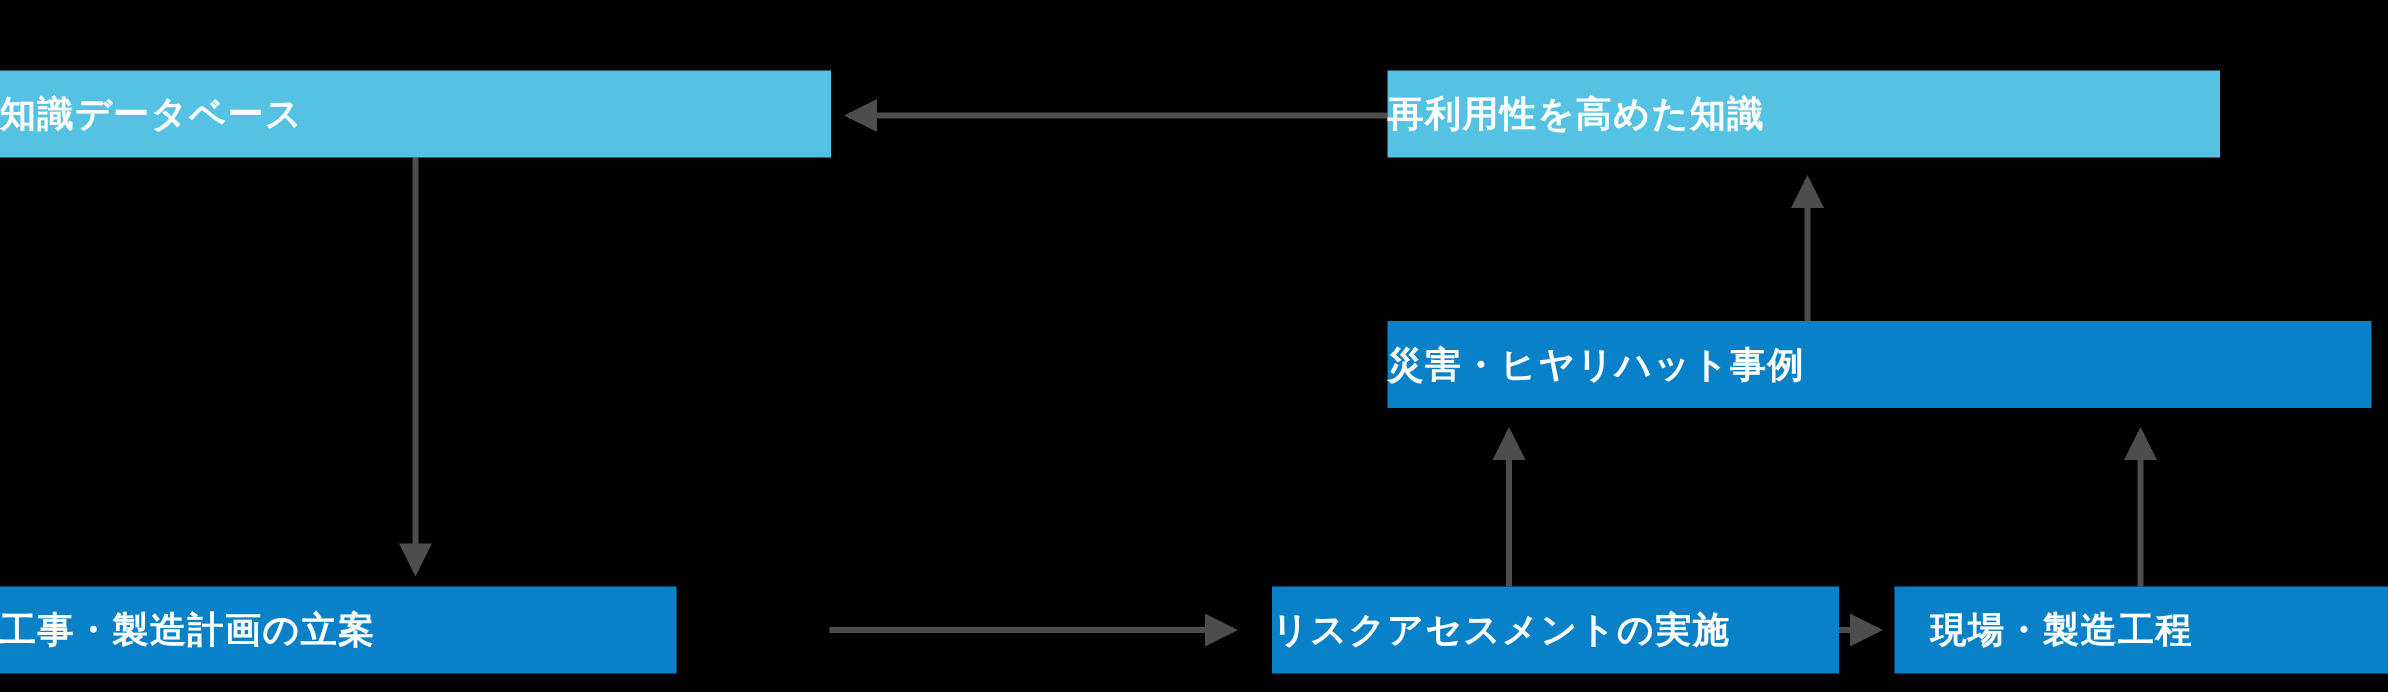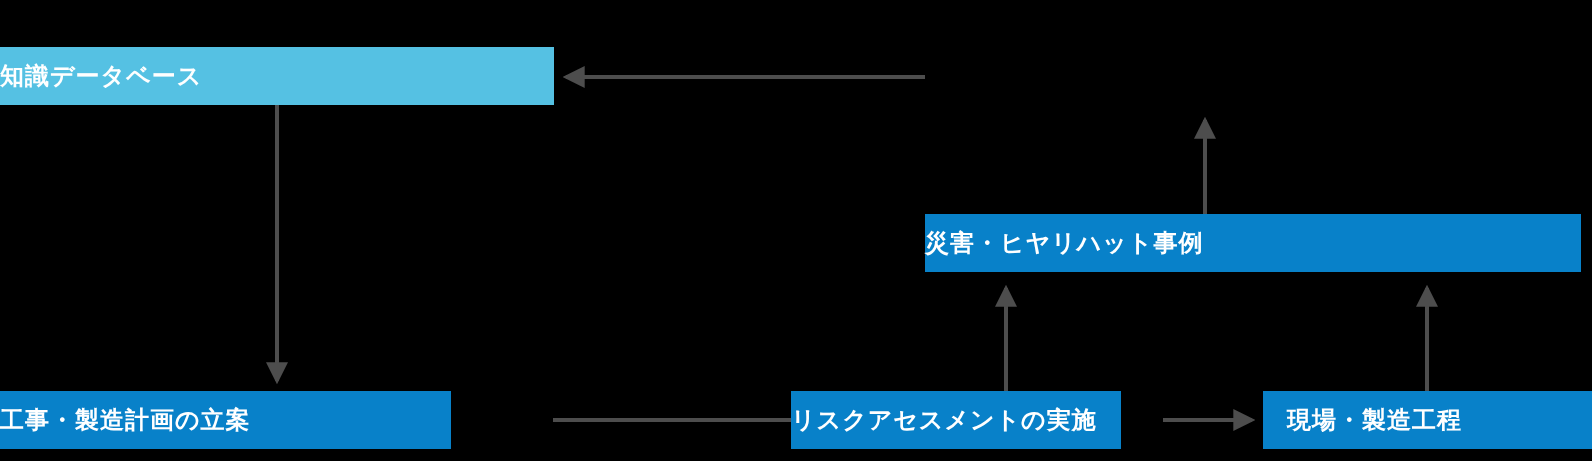--- a/index.html
+++ b/index.html
@@ -27,21 +27,21 @@
     letter-spacing:1px;
     box-sizing:border-box;
   }
   .node.light{background:var(--light-blue);}
   .node.dark{background:var(--dark-blue);}
 
   .n-knowledge-db{left:0;top:47px;width:554px;}
   .n-reusable-knowledge{left:925px;top:47px;width:555px;}
   .n-incident-cases{left:925px;top:214px;width:656px;}
   .n-construction-planning{left:0;top:391px;width:451px;}
-  .n-risk-assessment{left:791px;top:391px;width:330px;}
+  .n-risk-assessment{left:848px;top:391px;width:378px;}
   .n-site-process{left:1263px;top:391px;width:398px;padding-left:24px;}
 
   svg.arrows{position:absolute;left:0;top:0;width:1592px;height:461px;pointer-events:none;}
   svg.arrows line{stroke:var(--arrow-gray);stroke-width:4;}
 </style>
 </head>
 <body>
 
 <div class="canvas">
 
@@ -57,20 +57,23 @@
     <line x1="1006" y1="391" x2="1006" y2="288" marker-end="url(#ah)"></line>
     <line x1="1205" y1="214" x2="1205" y2="120" marker-end="url(#ah)"></line>
     <line x1="1163" y1="420" x2="1252" y2="420" marker-end="url(#ah)"></line>
     <line x1="1427" y1="391" x2="1427" y2="288" marker-end="url(#ah)"></line>
   </svg>
 
   <div class="node light n-knowledge-db">
     <span>知識データベース</span>
   </div>
 
+  <div class="node light n-reusable-knowledge">
+    <span>再利用性を高めた知識</span>
+  </div>
 
   <div class="node dark n-incident-cases">
     <span>災害・ヒヤリハット事例</span>
   </div>
 
   <div class="node dark n-construction-planning">
     <span>工事・製造計画の立案</span>
   </div>
 
   <div class="node dark n-risk-assessment">

